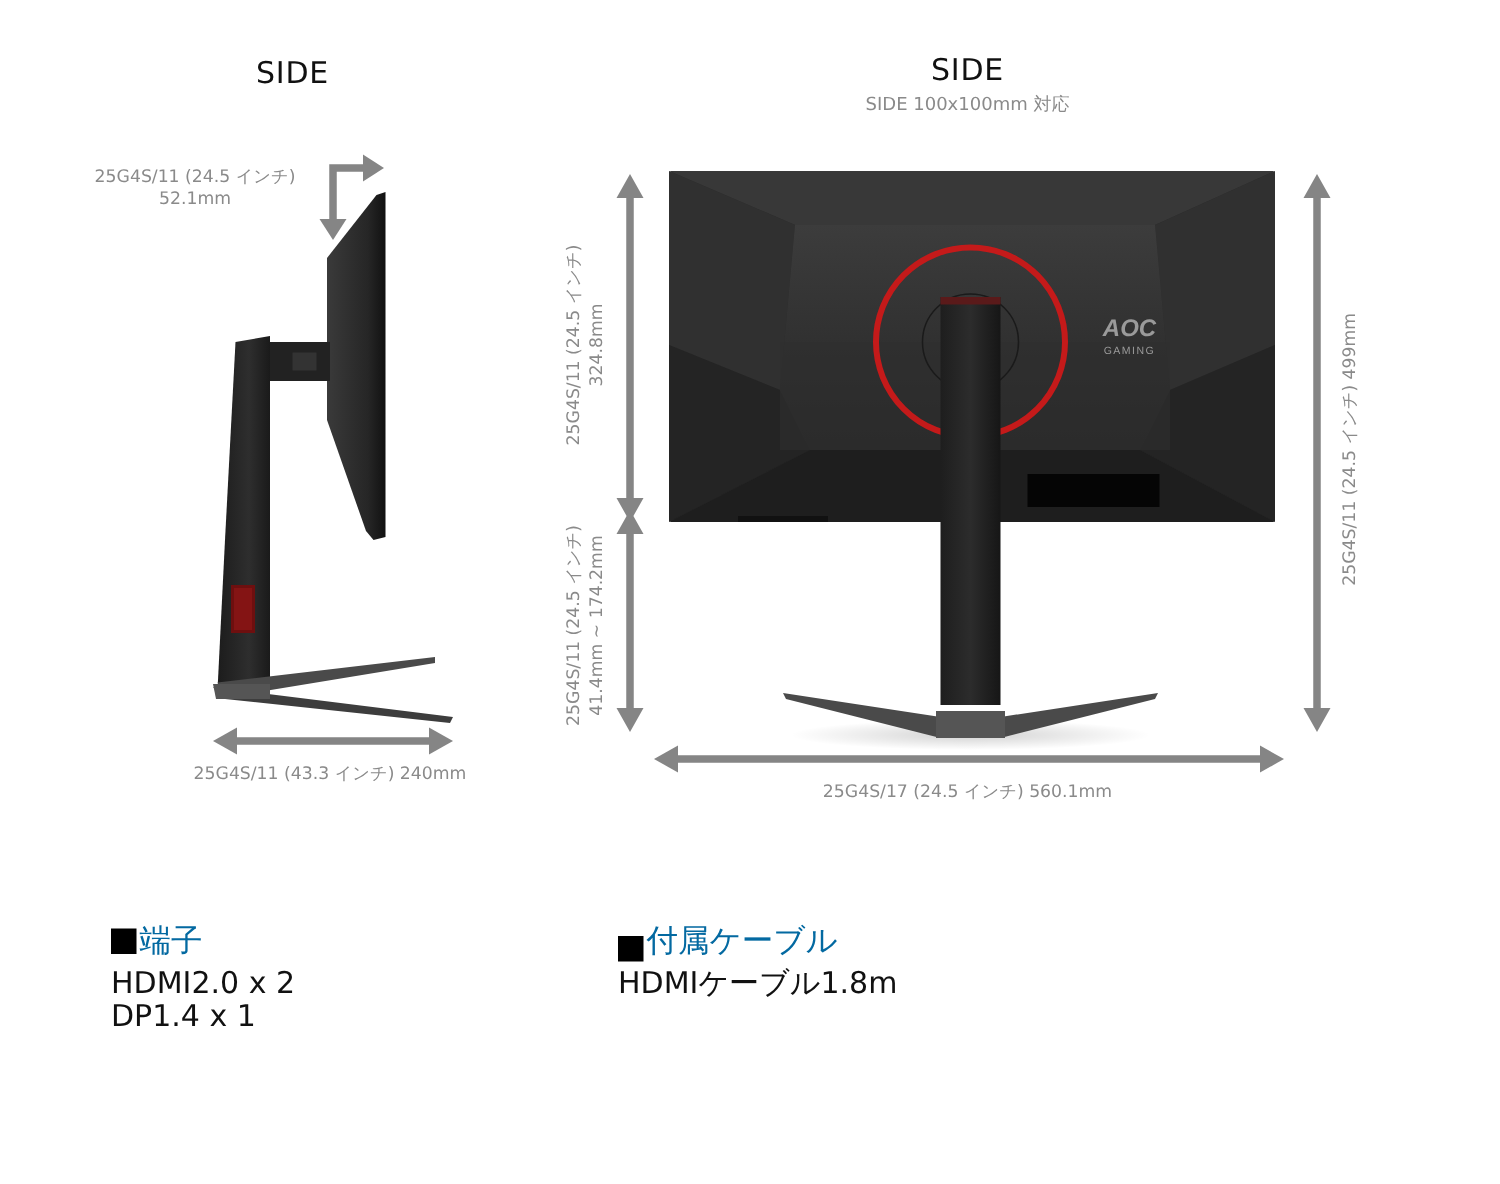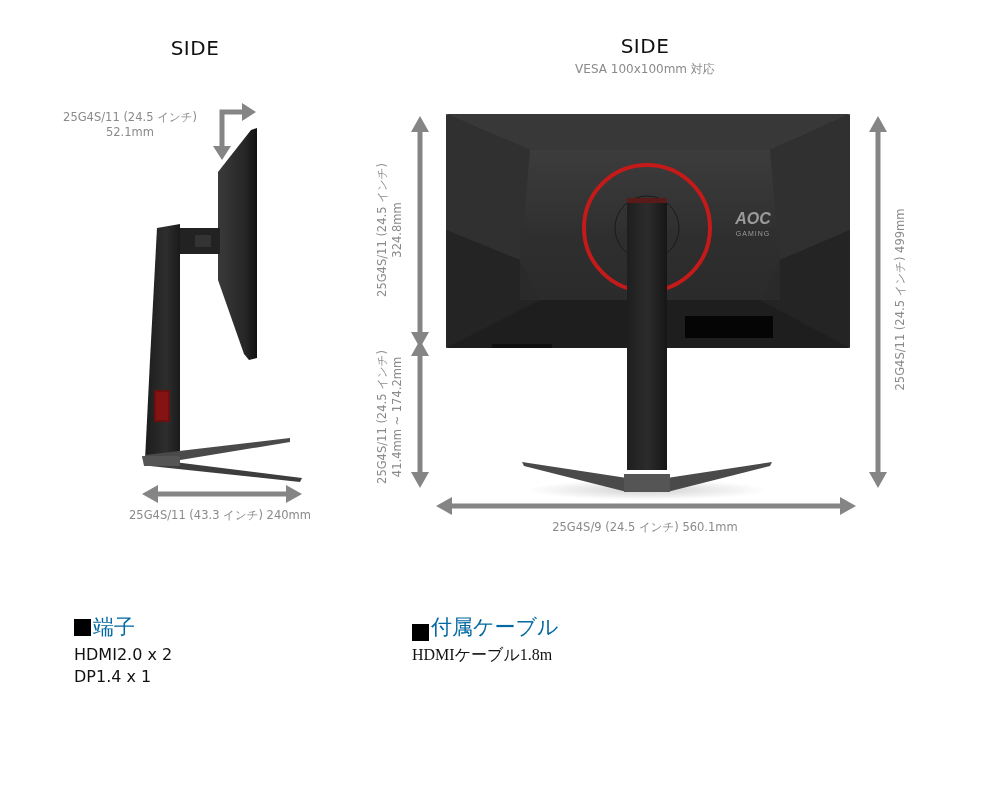--- a/index.html
+++ b/index.html
@@ -5,21 +5,21 @@
   html, body { margin: 0; padding: 0; background: #ffffff; }
   body { width: 1000px; height: 789px; position: relative; overflow: hidden;
          font-family: "DejaVu Sans", "Liberation Sans", sans-serif; color: #111; }
   .abs { position: absolute; }
   .view-title { position: absolute; font-size: 20px; color: #111; text-align: center; letter-spacing: 0.5px; }
   .dim-label { position: absolute; font-size: 11.5px; color: #8a8a8a; line-height: 15px; white-space: nowrap; text-align: center; }
   .vert { transform-origin: center center; transform: rotate(-90deg); }
   .arrow-svg { position: absolute; overflow: visible; }
   .section-title { position: absolute; font-size: 21px; color: #0369a1; display: flex; align-items: center; }
   .square { display: inline-block; width: 17px; height: 17px; background: #000; margin-right: 2px; }
-  .spec-list { position: absolute; font-size: 16px; line-height: 22px; color: #111; }
+  .spec-list { position: absolute; font-size: 20px; line-height: 22px; color: #111; }
   .spec-list div { white-space: nowrap; }
 </style>
 </head>
 <body>
 
 <div class="view-title" style="left:160px; top:36px; width:70px;">SIDE</div>
 
 <div class="dim-label" style="left:55px; top:110px; width:150px;">
   <div>25G4S/11 (24.5 インチ)</div>
   <div>52.1mm</div>
@@ -61,21 +61,21 @@
 </svg>
 
 <svg class="arrow-svg" style="left:140px; top:484px;" width="165" height="20" viewBox="0 0 165 20">
   <line x1="14" y1="10" x2="150" y2="10" stroke="#858585" stroke-width="5"></line>
   <polygon points="2,10 18,1 18,19" fill="#858585"></polygon>
   <polygon points="162,10 146,1 146,19" fill="#858585"></polygon>
 </svg>
 <div class="dim-label" style="left:120px; top:508px; width:200px;">25G4S/11 (43.3 インチ) 240mm</div>
 
 <div class="view-title" style="left:600px; top:34px; width:90px;">SIDE</div>
-<div class="dim-label" style="left:560px; top:62px; width:170px; font-size:12px;">VESA 100x100mm 対応</div>
+<div class="dim-label" style="left:560px; top:62px; width:170px; font-size:12px;">SIDE 100x100mm 対応</div>
 
 <svg class="abs" style="left:440px; top:110px;" width="420" height="390" viewBox="0 0 420 390">
   <defs>
     <linearGradient id="backG" x1="0" y1="0" x2="0" y2="1">
       <stop offset="0" stop-color="#3c3c3c"></stop>
         <stop offset="1" stop-color="#262626"></stop>
     </linearGradient>
     <linearGradient id="neckG" x1="0" x2="1">
       <stop offset="0" stop-color="#1e1e1e"></stop>
         <stop offset="0.5" stop-color="#2c2c2c"></stop>
@@ -143,30 +143,30 @@
   <polygon points="12,0 3,16 21,16" fill="#858585"></polygon>
   <polygon points="12,372 3,356 21,356" fill="#858585"></polygon>
 </svg>
 <div class="dim-label vert" style="left:800px; top:292px; width:200px;">25G4S/11 (24.5 インチ) 499mm</div>
 
 <svg class="arrow-svg" style="left:436px; top:496px;" width="420" height="20" viewBox="0 0 420 20">
   <line x1="14" y1="10" x2="406" y2="10" stroke="#858585" stroke-width="5"></line>
   <polygon points="0,10 16,1 16,19" fill="#858585"></polygon>
   <polygon points="420,10 404,1 404,19" fill="#858585"></polygon>
 </svg>
-<div class="dim-label" style="left:530px; top:520px; width:230px;">25G4S/9 (24.5 インチ) 560.1mm</div>
+<div class="dim-label" style="left:530px; top:520px; width:230px;">25G4S/17 (24.5 インチ) 560.1mm</div>
 
 <div class="section-title" style="left:74px; top:613px;">
   <span class="square"></span>
   <span>端子</span>
 </div>
 <div class="spec-list" style="left:74px; top:644px;">
   <div>HDMI2.0 x 2</div>
   <div>DP1.4 x 1</div>
 </div>
 
 <div class="section-title" style="left:412px; top:613px;align-items:flex-end;">
   <span class="square"></span>
   <span>付属ケーブル</span>
 </div>
-<div class="spec-list" style="left:412px; top:644px;font-family:Liberation Serif, serif;">
+<div class="spec-list" style="left:412px; top:644px;">
   <div>HDMIケーブル1.8m</div>
 </div>
 
 </body></html>

